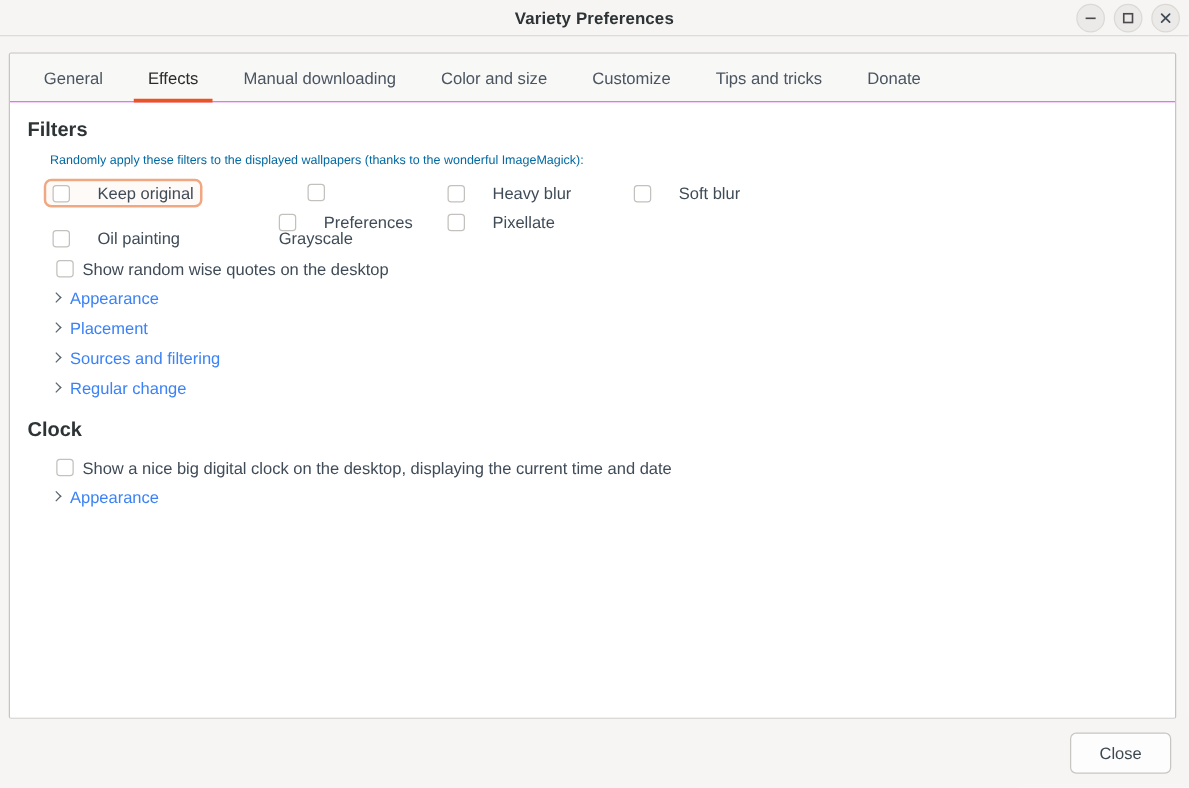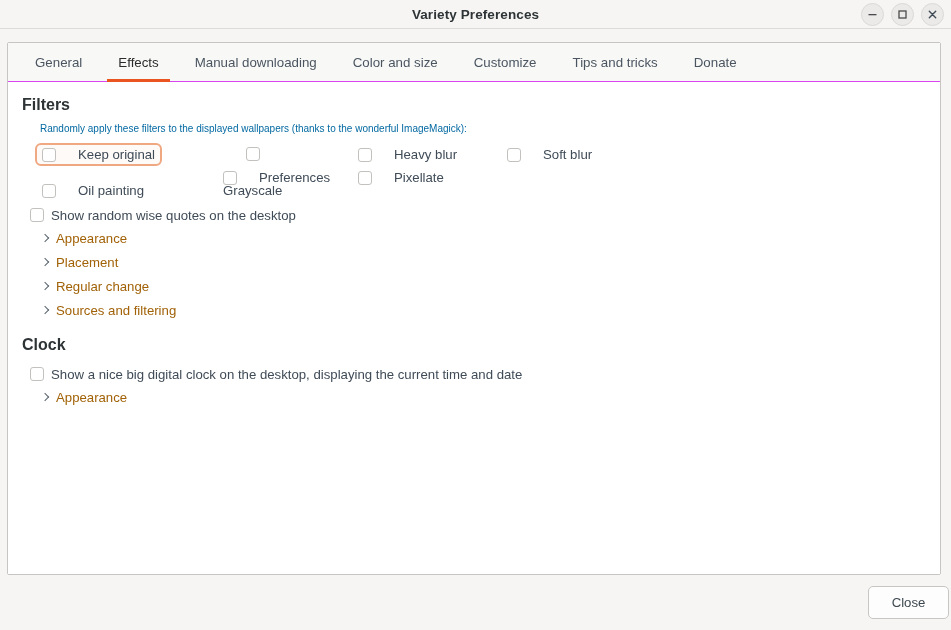--- a/index.html
+++ b/index.html
@@ -157,34 +157,34 @@
     background: #ffffff;
     display: inline-block;
   }
 
   .check-row {
     display: flex;
     align-items: center;
     gap: 7px;
     font-size: 13.2px;
     color: #3f4b57;
-    margin-left: 8px;
+    margin-left: 23px;
     height: 22px;
     cursor: pointer;
     white-space: nowrap;
   }
 
   .expander {
     display: flex;
     align-items: center;
     gap: 6px;
     margin-left: 19px;
     height: 24px;
     font-size: 13.2px;
-    color: #a16207;
+    color: #3b82f6;
     cursor: pointer;
     white-space: nowrap;
   }
   .chev {
     width: 9px;
     height: 13px;
     display: inline-block;
     position: relative;
     flex: 0 0 auto;
   }
@@ -204,21 +204,21 @@
   .actionbar {
     position: absolute;
     left: 0;
     top: 575px;
     width: 951px;
     height: 55px;
     background: #f6f5f4;
     display: flex;
     align-items: center;
     justify-content: flex-end;
-    padding-right: 2px;
+    padding-right: 14px;
   }
   .btn-close {
     min-width: 81px;
     height: 33px;
     background: #fdfdfd;
     border: 1px solid #c8c6c3;
     border-radius: 5px;
     font-family: "Liberation Sans", sans-serif;
     font-size: 13.2px;
     color: #3d4850;
@@ -324,25 +324,25 @@
       <div class="expander">
         <span class="chev"></span>
         <span>Appearance</span>
       </div>
       <div class="expander">
         <span class="chev"></span>
         <span>Placement</span>
       </div>
       <div class="expander">
         <span class="chev"></span>
+        <span>Sources and filtering</span>
+      </div>
+      <div class="expander">
+        <span class="chev"></span>
         <span>Regular change</span>
-      </div>
-      <div class="expander">
-        <span class="chev"></span>
-        <span>Sources and filtering</span>
       </div>
     </div>
 
     <div class="section">
       <div class="section-title">Clock</div>
 
       <div class="check-row">
         <span class="cb"></span>
         <span>Show a nice big digital clock on the desktop, displaying the current time and date</span>
       </div>

